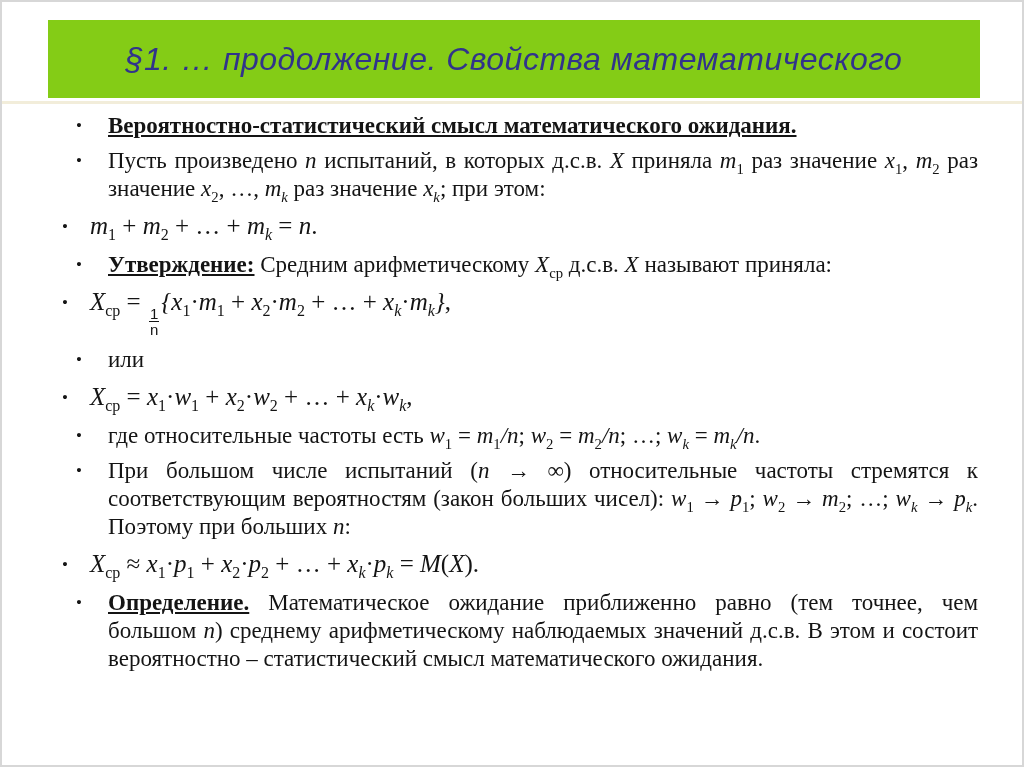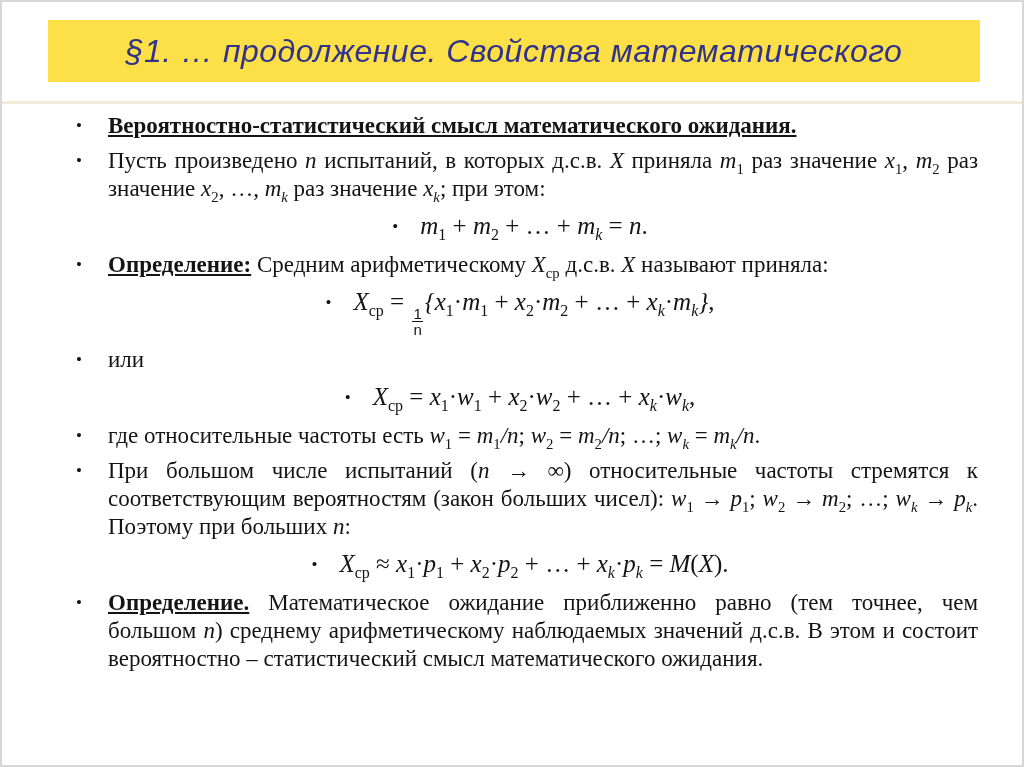--- a/index.html
+++ b/index.html
@@ -4,22 +4,22 @@
 <style>
   html,body{margin:0;padding:0;}
   body{
     width:1024px;height:767px;position:relative;overflow:hidden;
     background:#ffffff;
     font-family:"Liberation Serif", serif;
     color:#141414;
   }
   .frame{position:absolute;inset:0;border:2px solid #d7d7d7;pointer-events:none;z-index:5;}
   .title-bar{
-    position:absolute;left:48px;top:20px;width:932px;height:62px;
-    background:#fde047;
+    position:absolute;left:48px;top:20px;width:932px;height:78px;
+    background:#84cc16;
     display:flex;flex-direction:column;justify-content:center;
     z-index:1;
   }
   .title-line{
     font-family:"Liberation Sans", sans-serif;
     font-style:italic;
     font-size:32px;line-height:38px;
     color:#31338b;
     text-align:center;
     letter-spacing:0.5px;
@@ -32,21 +32,21 @@
     position:absolute;left:62px;top:112px;width:916px;
     font-size:23px;
   }
   .item{display:flex;margin:0 0 7px 0;}
   .item .marker{
     flex:none;width:46px;padding-left:14px;box-sizing:border-box;
     font-size:17px;line-height:28px;
   }
   .item .text{flex:1;text-align:justify;line-height:28px;}
   .formula{
-    display:block;text-align:center;
+    display:block;text-align:left;
     margin:5px 0 9px 0;
     font-size:25px;line-height:31px;
   }
   .formula .marker{display:inline-block;padding-right:22px;font-size:17px;vertical-align:2px;}
   .i{font-style:italic;}
   .b{font-weight:bold;text-decoration:underline;}
   sub{font-size:64%;line-height:0;}
   sub.i{font-style:italic;}
   .frac{
     display:inline-flex;flex-direction:column;align-items:center;
@@ -73,21 +73,21 @@
       <span class="marker">•</span>
       <span class="text"><span class="b">Вероятностно-статистический смысл математического ожидания.</span></span>
     </div>
     <div class="item">
       <span class="marker">•</span>
       <span class="text"><span>Пусть произведено </span><span class="i">n</span><span> испытаний, в которых д.с.в. </span><span class="i">X</span><span> приняла </span><span class="i">m</span><sub>1</sub><span> раз значение </span><span class="i">x</span><sub>1</sub><span>, </span><span class="i">m</span><sub>2</sub><span> раз значение </span><span class="i">x</span><sub>2</sub><span>, …, </span><span class="i">m</span><sub class="i">k</sub><span> раз значение </span><span class="i">x</span><sub class="i">k</sub><span>; при этом:</span></span>
     </div>
     <div class="formula"><span class="marker">•</span><span class="text"><span class="i">m</span><sub>1</sub><span> + </span><span class="i">m</span><sub>2</sub><span> + … + </span><span class="i">m</span><sub class="i">k</sub><span> = </span><span class="i">n</span><span>.</span></span></div>
     <div class="item">
       <span class="marker">•</span>
-      <span class="text"><span class="b">Определение:</span><span> Средним арифметическому </span><span class="i">X</span><sub>ср</sub><span> д.с.в. </span><span class="i">X</span><span> называют приняла:</span></span>
+      <span class="text"><span class="b">Утверждение:</span><span> Средним арифметическому </span><span class="i">X</span><sub>ср</sub><span> д.с.в. </span><span class="i">X</span><span> называют приняла:</span></span>
     </div>
     <div class="formula"><span class="marker">•</span><span class="text"><span class="i">X</span><sub>ср</sub><span> = </span><span class="frac">
           <span>1</span>
           <span class="den">n</span>
         </span><span class="i">{</span><span class="i">x</span><sub>1</sub><span>·</span><span class="i">m</span><sub>1</sub><span> + </span><span class="i">x</span><sub>2</sub><span>·</span><span class="i">m</span><sub>2</sub><span> + … + </span><span class="i">x</span><sub class="i">k</sub><span>·</span><span class="i">m</span><sub class="i">k</sub><span class="i">}</span><span>,</span></span></div>
     <div class="item">
       <span class="marker">•</span>
       <span class="text"><span>или</span></span>
     </div>
     <div class="formula"><span class="marker">•</span><span class="text"><span class="i">X</span><sub>ср</sub><span> = </span><span class="i">x</span><sub>1</sub><span>·</span><span class="i">w</span><sub>1</sub><span> + </span><span class="i">x</span><sub>2</sub><span>·</span><span class="i">w</span><sub>2</sub><span> + … + </span><span class="i">x</span><sub class="i">k</sub><span>·</span><span class="i">w</span><sub class="i">k</sub><span>,</span></span></div>

